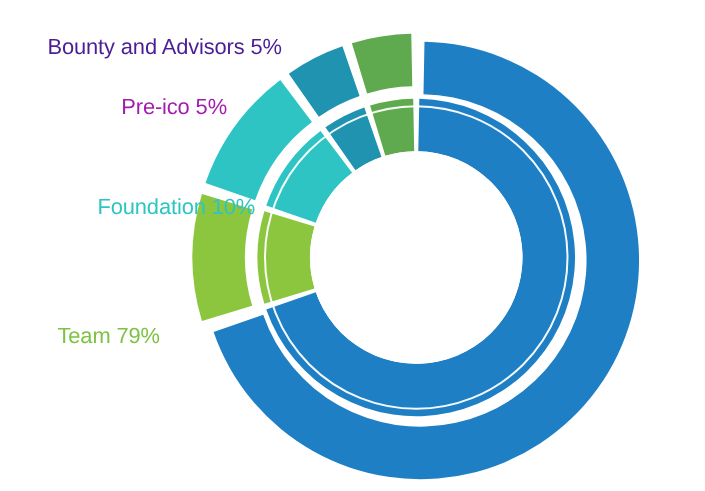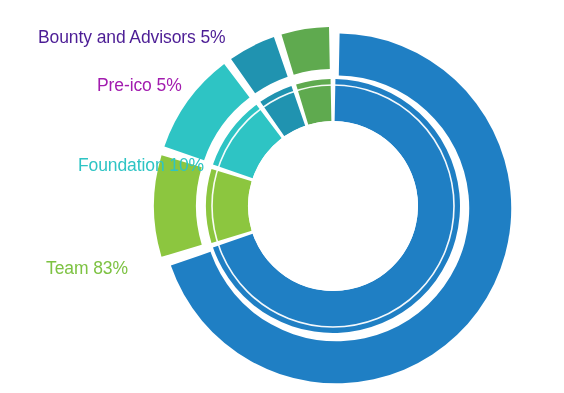--- a/index.html
+++ b/index.html
@@ -65,16 +65,16 @@
         <circle cx="333" cy="206" r="85" fill="#ffffff"></circle>
       </g>
   </svg>
 
   <div class="slice-label" id="label-bounty" style="color: #4c1d95;">Bounty and Advisors 5%</div>
 
   <div class="slice-label" id="label-preico" style="color: #a21caf;">Pre-ico 5%</div>
 
   <div class="slice-label" id="label-foundation" style="color: rgb(46, 196, 196);">Foundation 10%</div>
 
-  <div class="slice-label" id="label-team" style="color: rgb(125, 194, 66);">Team 83%</div>
+  <div class="slice-label" id="label-team" style="color: rgb(125, 194, 66);">Team 79%</div>
 
 
 </div>
 
 </body></html>

